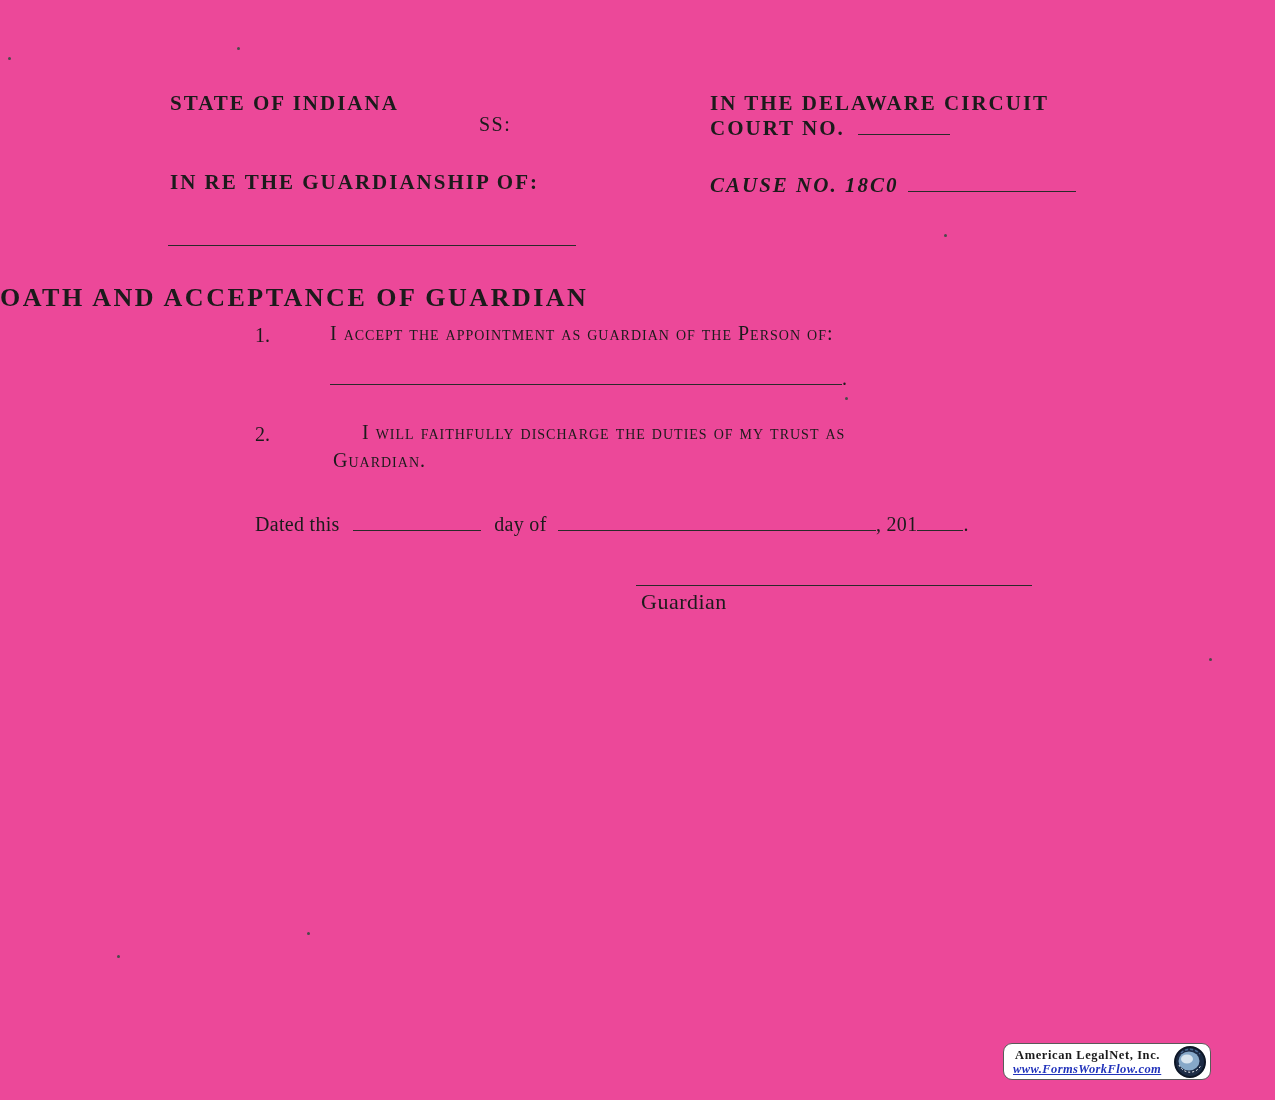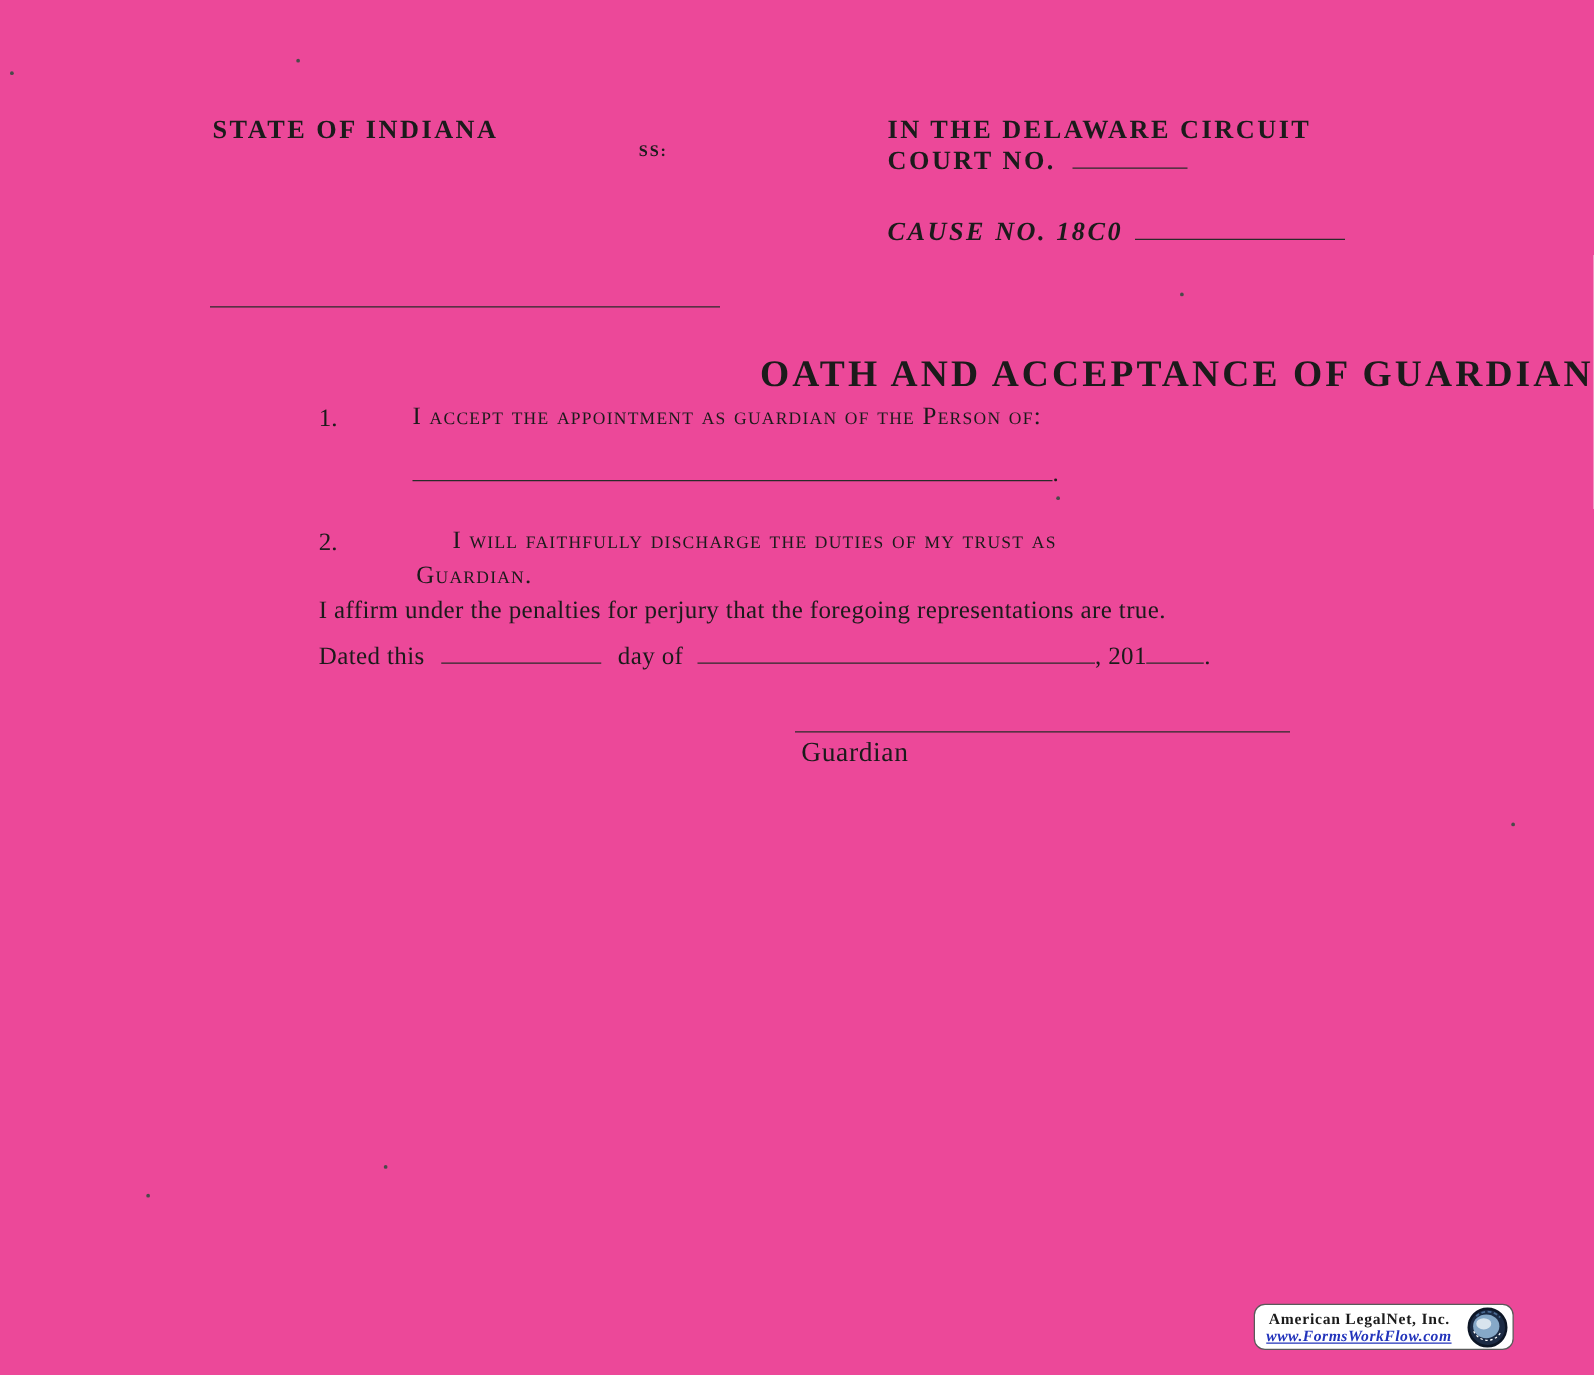--- a/index.html
+++ b/index.html
@@ -18,30 +18,29 @@
   }
   .abs { position: absolute; white-space: nowrap; }
 
   
   .hd {
     font-weight: bold;
     font-size: 21px;
     letter-spacing: 2px;
   }
   .ss {
-    font-weight: bold;
-    font-size: 13px;
+    font-weight: normal;
+    font-size: 20px;
     letter-spacing: 1.5px;
-    margin-left: 32px;
   }
   .doc-title {
     left: 0; right: 0;
-    text-align: right;
+    text-align: left;
     font-weight: bold;
-    font-size: 30px;
+    font-size: 26px;
     letter-spacing: 2.5px;
   }
   .item-num {
     font-size: 20px;
   }
   .item-text {
     font-variant: small-caps;
     font-size: 20px;
     letter-spacing: 1px;
   }
@@ -122,20 +121,21 @@
   <div class="speck" style="left:8px; top:57px;"></div>
   <div class="speck" style="left:237px; top:47px;"></div>
   <div class="speck" style="left:944px; top:234px;"></div>
   <div class="speck" style="left:845px; top:397px;"></div>
   <div class="speck" style="left:1209px; top:658px;"></div>
   <div class="speck" style="left:117px; top:955px;"></div>
   <div class="speck" style="left:307px; top:932px;"></div>
 
   <div class="abs hd" style="left:170px; top:91px;">STATE OF INDIANA</div>
   <div class="abs ss" style="left:479px; top:113px;">SS:</div>
+  <div class="abs hd" style="left:170px; top:170px;">IN RE THE GUARDIANSHIP OF:</div>
 
   <div class="abs hd" style="left:710px; top:113px;">
     <span>COURT NO.</span>
     <span class="ul" style="width:92px; margin-left:6px;"></span>
   </div>
   <div class="abs hd" style="left:710px; top:91px;">IN THE DELAWARE CIRCUIT</div>
   <div class="abs hd" style="left:710px; top:170px;font-style:italic;">
     <span>CAUSE NO. 18C0</span>
     <span class="ul" style="width:168px; margin-left:2px;"></span>
   </div>
@@ -147,21 +147,20 @@
   <div class="abs item-num" style="left:255px; top:324px;">1.</div>
   <div class="abs item-text" style="left:330px; top:322px;">I accept the appointment as guardian of the Person of:</div>
   <div class="abs body-text" style="left:330px; top:364px;">
     <span class="ul" style="width:512px;"></span><span>.</span>
   </div>
 
   <div class="abs item-num" style="left:255px; top:423px;">2.</div>
   <div class="abs item-text" style="left:330px; top:421px;margin-left:32px;">I will faithfully discharge the duties of my trust as</div>
   <div class="abs item-text" style="left:333px; top:449px;">Guardian.</div>
 
-  <div class="abs body-text" style="left:255px; top:477px;">I affirm under the penalties for perjury that the foregoing representations are true.</div>
 
   <div class="abs body-text" style="left:255px; top:510px;">
     <span>Dated this</span>
     <span class="ul" style="width:128px; margin:0 8px 0 8px;"></span>
     <span>day of</span>
     <span class="ul" style="width:318px; margin-left:6px;"></span><span>, 201</span><span class="ul" style="width:46px;"></span><span>.</span>
   </div>
 
   <div class="line" style="left:636px; top:585px; width:396px;"></div>
   <div class="abs sig-label" style="left:641px; top:589px;">Guardian</div>

